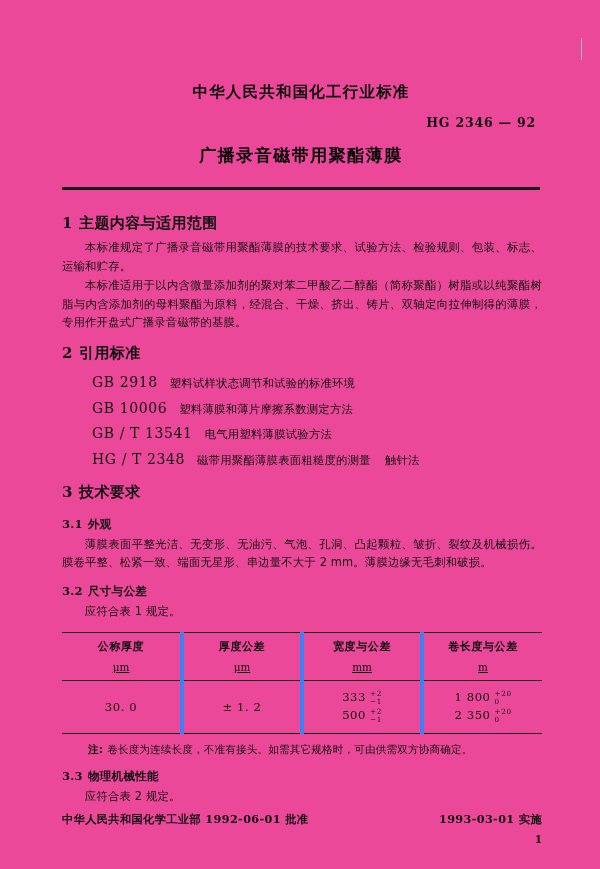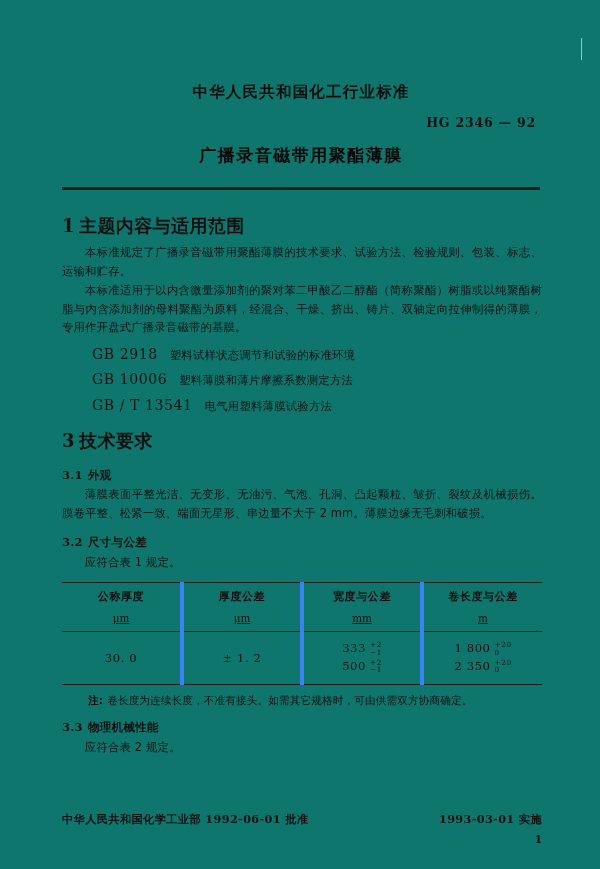--- a/index.html
+++ b/index.html
@@ -12,21 +12,21 @@
     height: 869px;
     position: relative;
     font-family: "DejaVu Sans", "Liberation Sans", sans-serif;
     color: #111111;
     overflow: hidden;
   }
 
   .page {
     position: absolute;
     inset: 0;
-    background: #0f766e;
+    background: #ec4899;
   }
 
   .corner-tick {
     position: absolute;
     top: 38px;
     right: 18px;
     width: 1px;
     height: 22px;
     background: #b9b9b9;
   }
@@ -75,21 +75,21 @@
   .content {
     position: absolute;
     left: 62px;
     right: 58px;
     top: 202px;
     font-size: 11.4px;
     line-height: 1.62;
   }
   .h1 {
     font-weight: bold;
-    font-size: 18px;
+    font-size: 15px;
     margin-top: 9px;
     margin-bottom: 3px;
     letter-spacing: 0.4px;
   }
   .h1 .num {
     display: inline-block;
     min-width: 17px;
     font-family: "DejaVu Serif", "Liberation Serif", serif;
   }
   .h2 {
@@ -271,29 +271,35 @@
   <div class="rule-thick"></div>
 
   <div class="content">
 
     <div class="h1">
       <span class="num">1</span><span>主题内容与适用范围</span>
     </div>
     <p class="para">本标准规定了广播录音磁带用聚酯薄膜的技术要求、试验方法、检验规则、包装、标志、运输和贮存。</p>
     <p class="para">本标准适用于以内含微量添加剂的聚对苯二甲酸乙二醇酯（简称聚酯）树脂或以纯聚酯树脂与内含添加剂的母料聚酯为原料，经混合、干燥、挤出、铸片、双轴定向拉伸制得的薄膜，专用作开盘式广播录音磁带的基膜。</p>
 
+    <div class="h1">
+      <span class="num">2</span><span>引用标准</span>
+    </div>
     <ul class="ref-list">
       <li>
         <span class="ref-code">GB  2918</span><span class="ref-name">塑料试样状态调节和试验的标准环境</span><span class="ref-extra"></span>
       </li>
       <li>
         <span class="ref-code">GB  10006</span><span class="ref-name">塑料薄膜和薄片摩擦系数测定方法</span><span class="ref-extra"></span>
       </li>
       <li>
         <span class="ref-code">GB / T  13541</span><span class="ref-name">电气用塑料薄膜试验方法</span><span class="ref-extra"></span>
+      </li>
+      <li>
+        <span class="ref-code">HG / T  2348</span><span class="ref-name">磁带用聚酯薄膜表面粗糙度的测量</span><span class="ref-extra">触针法</span>
       </li>
     </ul>
 
     <div class="h1">
       <span class="num">3</span><span>技术要求</span>
     </div>
 
     <div class="h2">
       <span class="num">3.1</span><span>外观</span>
     </div>

